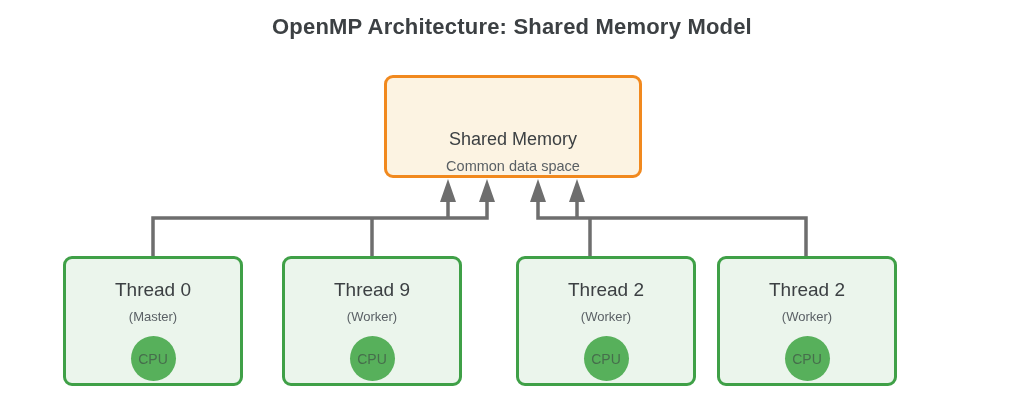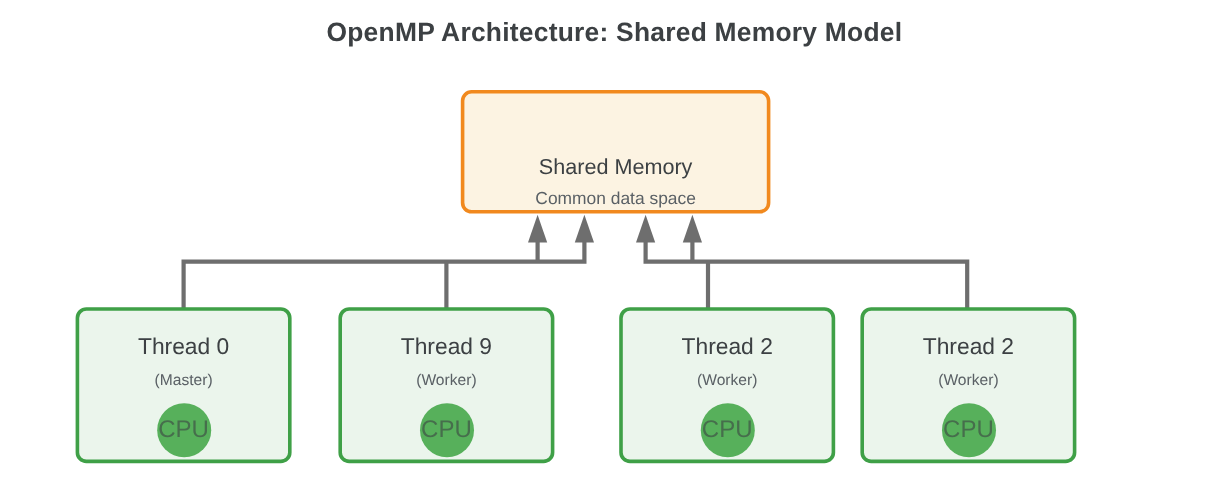--- a/index.html
+++ b/index.html
@@ -81,21 +81,21 @@
     margin-top:6px;
     font-size:13px;line-height:20px;
     color:var(--text-muted);
   }
   .cpu-circle{
     margin-top:9px;
     width:45px;height:45px;
     border-radius:50%;
     background:var(--cpu-green);
     display:flex;align-items:center;justify-content:center;
-    font-size:20px;
+    font-size:14px;
     color:var(--cpu-text);
   }
 </style>
 </head>
 <body>
 
 <div class="canvas">
 
   <div class="diagram-title">OpenMP Architecture: Shared Memory Model</div>
 

